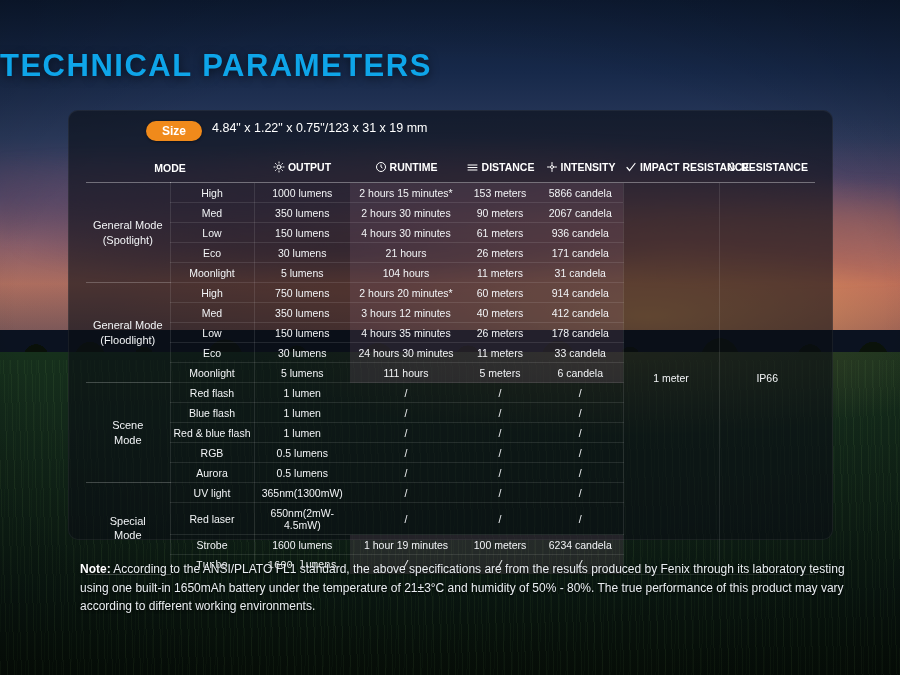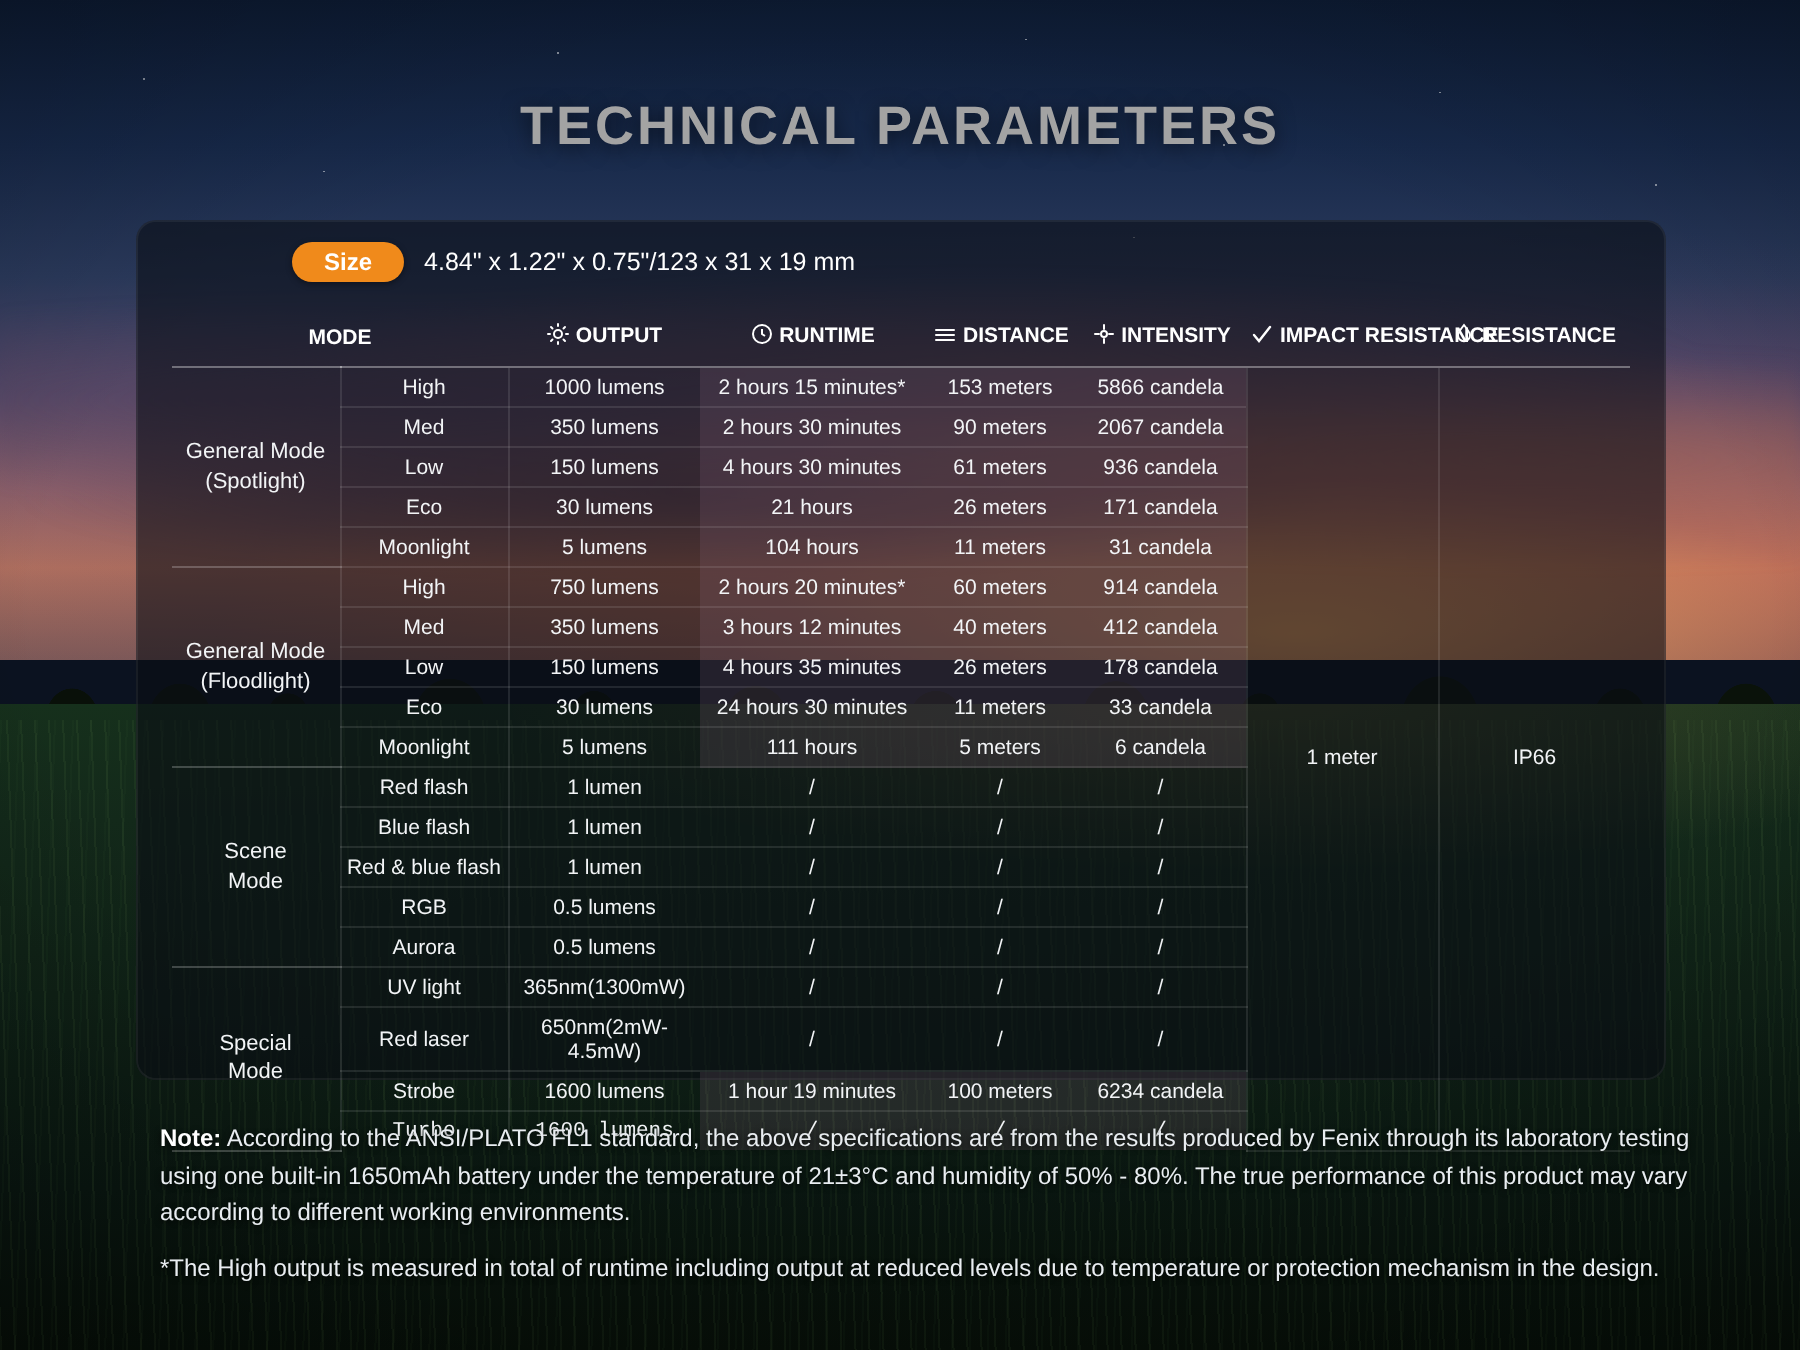--- a/index.html
+++ b/index.html
@@ -67,22 +67,22 @@
     position:absolute;left:0;right:0;top:360px;bottom:0;opacity:.35;
     background-image:
       repeating-linear-gradient(88deg, rgba(120,160,90,.25) 0 1px, rgba(0,0,0,0) 1px 7px),
       repeating-linear-gradient(92deg, rgba(70,110,60,.2) 0 1px, rgba(0,0,0,0) 1px 9px);
   }
   .vignette{position:absolute;inset:0;
     background:radial-gradient(120% 90% at 50% 45%, rgba(0,0,0,0) 40%, rgba(0,0,0,.55) 100%);}
 
   
   #title{
-    position:absolute;top:48px;left:0;right:0;text-align:center;
-    color:#a3a3a3;font-size:27px;font-weight:bold;letter-spacing:1.5px;
+    position:absolute;top:48px;left:0;right:0;
+    color:#0ea5e9;font-size:31px;font-weight:bold;letter-spacing:1.5px;
     text-shadow:0 2px 10px rgba(0,0,0,.6);
   }
 
   
   #panel{
     position:absolute;left:68px;top:110px;width:765px;height:430px;
     background:rgba(10,14,20,0.60);
     border-radius:10px;
     box-shadow:0 0 0 1px rgba(255,255,255,.06) inset;
   }
@@ -91,21 +91,21 @@
   .spec-bar{
     display:flex;align-items:center;height:42px;padding:0 0 0 78px;
     color:#fff;font-size:12.5px;
   }
   .pill{
     display:inline-block;background:#f08a1b;color:#fff;border-radius:11px;
     font-size:12px;font-weight:bold;padding:3px 16px;margin-right:10px;
     box-shadow:0 1px 3px rgba(0,0,0,.4);
   }
   .spec-val{margin-right:48px;white-space:nowrap;}
-  .spec-group{display:flex;align-items:center;}
+  .spec-group{display:flex;align-items:flex-start;}
 
   
   table{
     border-collapse:collapse;width:729px;margin:2px auto 0 auto;
     color:#f2f4f6;font-size:10.5px;table-layout:fixed;
   }
   thead th{
     font-size:10.5px;font-weight:bold;color:#ffffff;
     padding:7px 2px;border-bottom:1px solid rgba(255,255,255,.35);
     white-space:nowrap;
@@ -371,14 +371,13 @@
           <td class="tint">/</td>
         </tr>
       </tbody>
   </table>
 </div>
 
 <div id="notes">
   <div>
     <b>Note:</b><span> According to the ANSI/PLATO FL1 standard, the above specifications are from the results produced by Fenix through its laboratory testing using one built-in 1650mAh battery under the temperature of 21±3°C and humidity of 50% - 80%. The true performance of this product may vary according to different working environments.</span>
   </div>
-  <div class="n2">*The High output is measured in total of runtime including output at reduced levels due to temperature or protection mechanism in the design.</div>
 </div>
 
 </body></html>

